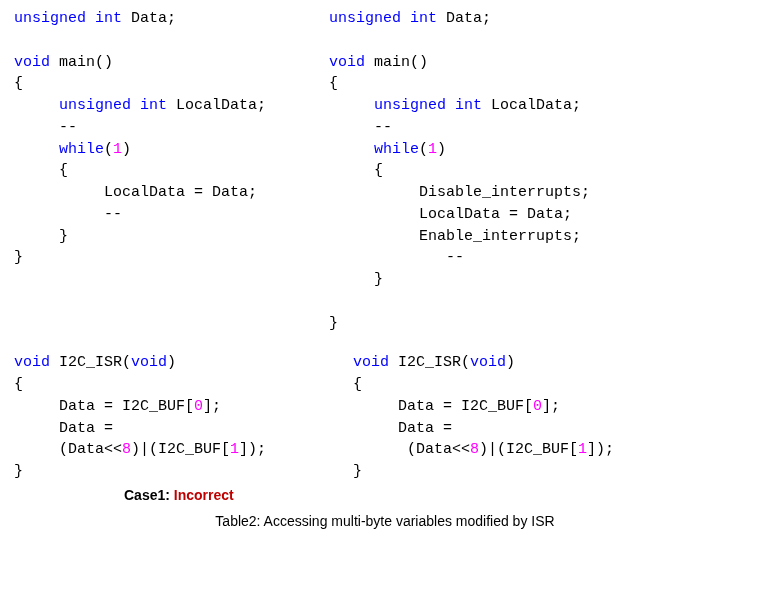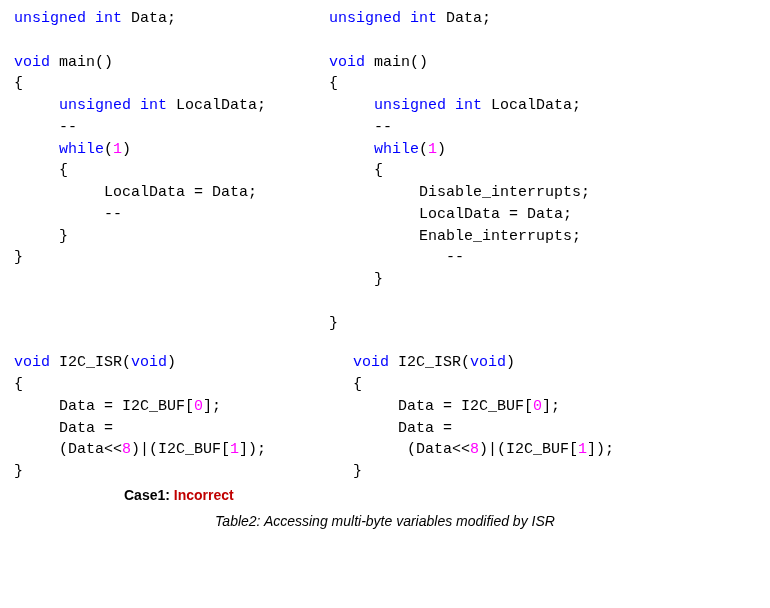--- a/index.html
+++ b/index.html
@@ -32,21 +32,20 @@
     font-size: 14px;
     margin-top: 2px;
   }
   .label-left { width: 315px; padding-left: 110px; box-sizing: border-box; }
   .label-right { flex: 1; padding-left: 30px; box-sizing: border-box; }
   .incorrect { color: #c00000; font-weight: bold; }
   .correct { color: #008000; font-weight: bold; }
   .caption {
     font-family: Arial, Helvetica, sans-serif;
     font-size: 14px;
-    font-style: italic;
     text-align: center;
     margin-top: 6px;
   }
 </style>
 </head>
 <body>
 
 <div class="cols">
   <div class="col col-left"><span class="kw">unsigned</span> <span class="kw">int</span><span> Data;</span>
 

